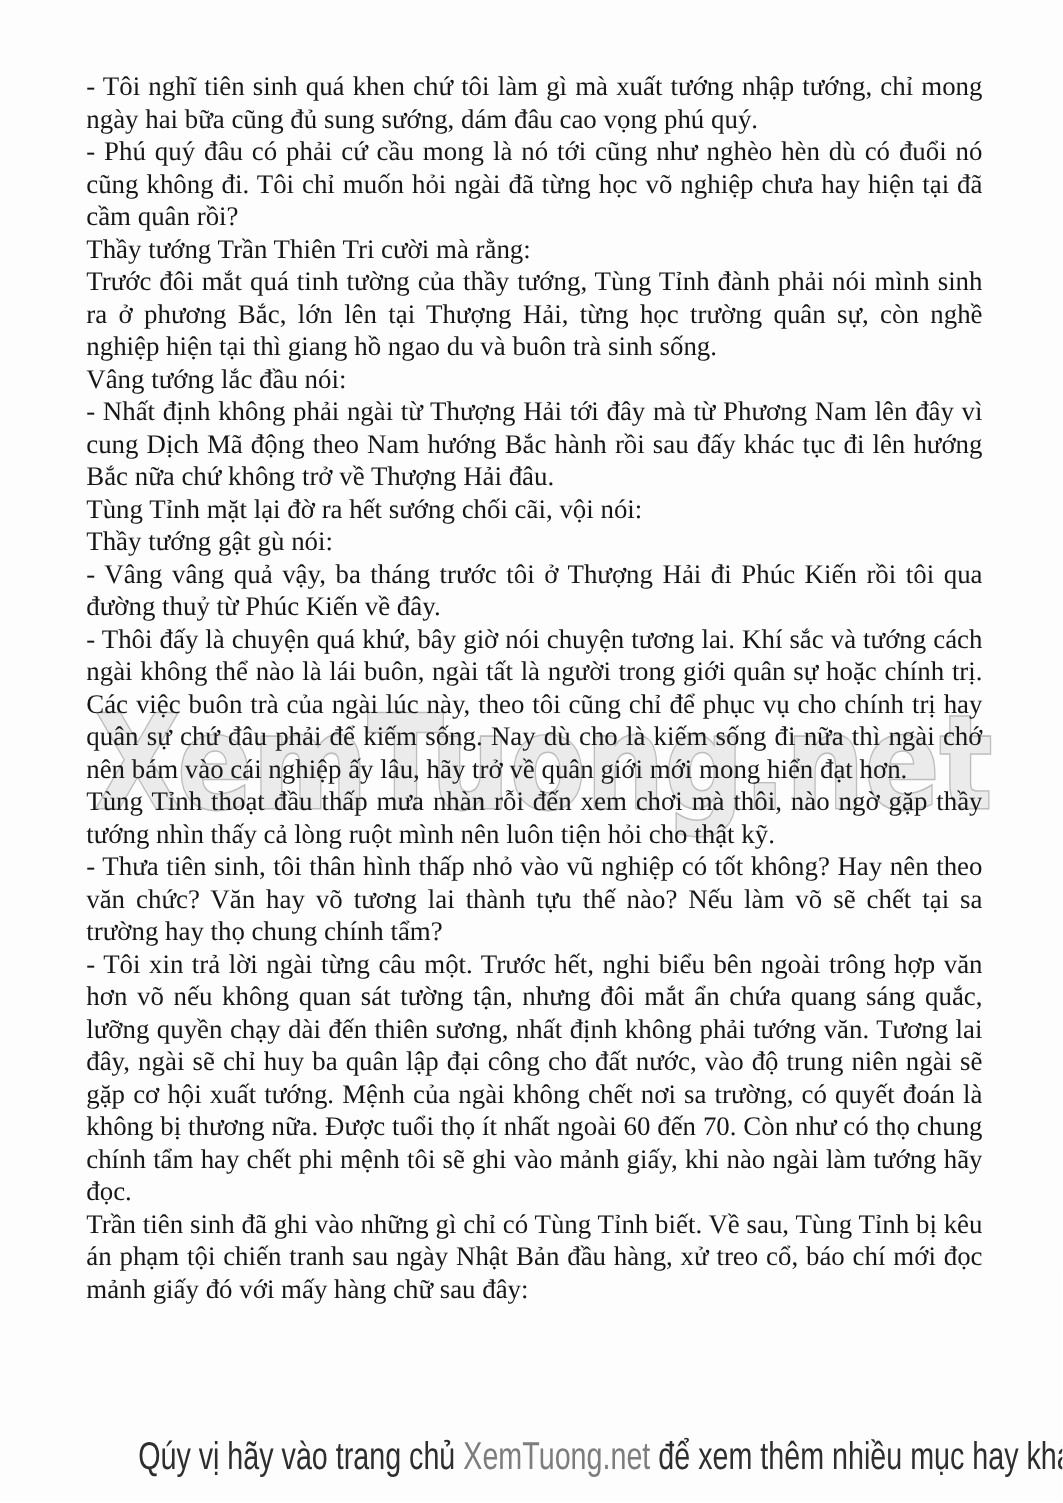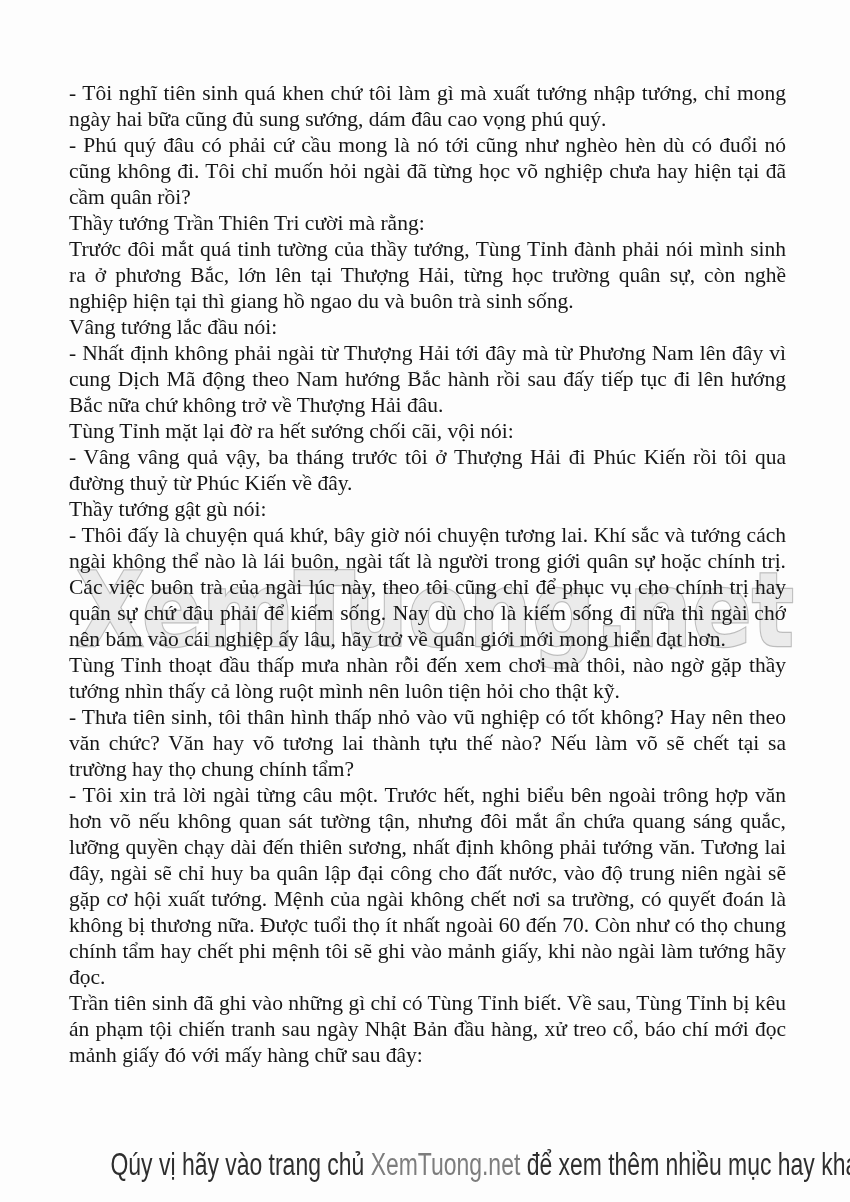--- a/index.html
+++ b/index.html
@@ -29,21 +29,20 @@
     right:64px;
     top:56px;
     height:1088px;
     overflow:hidden;
     z-index:2;
     color:var(--text,#171717);
     font-size:21.5px;
     line-height:26px;
     text-align:justify;
     text-justify:inter-word;
-    margin-top:24px;
   }
   .content p{margin:0;padding:0;}
   .footer{
     position:absolute;
     left:0;
     right:0;
     top:1146px;
     z-index:2;
     text-align:center;
     font-family:"Liberation Sans",sans-serif;
@@ -64,24 +63,24 @@
   <svg class="watermark" width="850" height="200" viewBox="0 0 850 200" aria-hidden="true">
     <text x="76" y="110" text-anchor="start" font-size="104" textLength="718" lengthAdjust="spacingAndGlyphs" stroke-width="2.5" fill="#ebebeb" stroke="#bdbdbd">XemTuong.net</text>
   </svg>
 
   <div class="content">
     <p>- Tôi nghĩ tiên sinh quá khen chứ tôi làm gì mà xuất tướng nhập tướng, chỉ mong ngày hai bữa cũng đủ sung sướng, dám đâu cao vọng phú quý.</p>
     <p>- Phú quý đâu có phải cứ cầu mong là nó tới cũng như nghèo hèn dù có đuổi nó cũng không đi. Tôi chỉ muốn hỏi ngài đã từng học võ nghiệp chưa hay hiện tại đã cầm quân rồi?</p>
     <p>Thầy tướng Trần Thiên Tri cười mà rằng:</p>
     <p>Trước đôi mắt quá tinh tường của thầy tướng, Tùng Tỉnh đành phải nói mình sinh ra ở phương Bắc, lớn lên tại Thượng Hải, từng học trường quân sự, còn nghề nghiệp hiện tại thì giang hồ ngao du và buôn trà sinh sống.</p>
     <p>Vâng tướng lắc đầu nói:</p>
-    <p>- Nhất định không phải ngài từ Thượng Hải tới đây mà từ Phương Nam lên đây vì cung Dịch Mã động theo Nam hướng Bắc hành rồi sau đấy tiếp tục đi lên hướng Bắc nữa chứ không trở về Thượng Hải đâu.</p>
+    <p>- Nhất định không phải ngài từ Thượng Hải tới đây mà từ Phương Nam lên đây vì cung Dịch Mã động theo Nam hướng Bắc hành rồi sau đấy khác tục đi lên hướng Bắc nữa chứ không trở về Thượng Hải đâu.</p>
     <p>Tùng Tỉnh mặt lại đờ ra hết sướng chối cãi, vội nói:</p>
+    <p>Thầy tướng gật gù nói:</p>
     <p>- Vâng vâng quả vậy, ba tháng trước tôi ở Thượng Hải đi Phúc Kiến rồi tôi qua đường thuỷ từ Phúc Kiến về đây.</p>
-    <p>Thầy tướng gật gù nói:</p>
     <p>- Thôi đấy là chuyện quá khứ, bây giờ nói chuyện tương lai. Khí sắc và tướng cách ngài không thể nào là lái buôn, ngài tất là người trong giới quân sự hoặc chính trị. Các việc buôn trà của ngài lúc này, theo tôi cũng chỉ để phục vụ cho chính trị hay quân sự chứ đâu phải để kiếm sống. Nay dù cho là kiếm sống đi nữa thì ngài chớ nên bám vào cái nghiệp ấy lâu, hãy trở về quân giới mới mong hiển đạt hơn.</p>
     <p>Tùng Tỉnh thoạt đầu thấp mưa nhàn rỗi đến xem chơi mà thôi, nào ngờ gặp thầy tướng nhìn thấy cả lòng ruột mình nên luôn tiện hỏi cho thật kỹ.</p>
     <p>- Thưa tiên sinh, tôi thân hình thấp nhỏ vào vũ nghiệp có tốt không? Hay nên theo văn chức? Văn hay võ tương lai thành tựu thế nào? Nếu làm võ sẽ chết tại sa trường hay thọ chung chính tẩm?</p>
     <p>- Tôi xin trả lời ngài từng câu một. Trước hết, nghi biểu bên ngoài trông hợp văn hơn võ nếu không quan sát tường tận, nhưng đôi mắt ẩn chứa quang sáng quắc, lưỡng quyền chạy dài đến thiên sương, nhất định không phải tướng văn. Tương lai đây, ngài sẽ chỉ huy ba quân lập đại công cho đất nước, vào độ trung niên ngài sẽ gặp cơ hội xuất tướng. Mệnh của ngài không chết nơi sa trường, có quyết đoán là không bị thương nữa. Được tuổi thọ ít nhất ngoài 60 đến 70. Còn như có thọ chung chính tẩm hay chết phi mệnh tôi sẽ ghi vào mảnh giấy, khi nào ngài làm tướng hãy đọc.</p>
     <p>Trần tiên sinh đã ghi vào những gì chỉ có Tùng Tỉnh biết. Về sau, Tùng Tỉnh bị kêu án phạm tội chiến tranh sau ngày Nhật Bản đầu hàng, xử treo cổ, báo chí mới đọc mảnh giấy đó với mấy hàng chữ sau đây:</p>
   </div>
 
   <div class="footer">
     <span>Qúy vị hãy vào trang chủ </span><span class="site">XemTuong.net</span><span> để xem thêm nhiều mục hay khác</span>
   </div>

